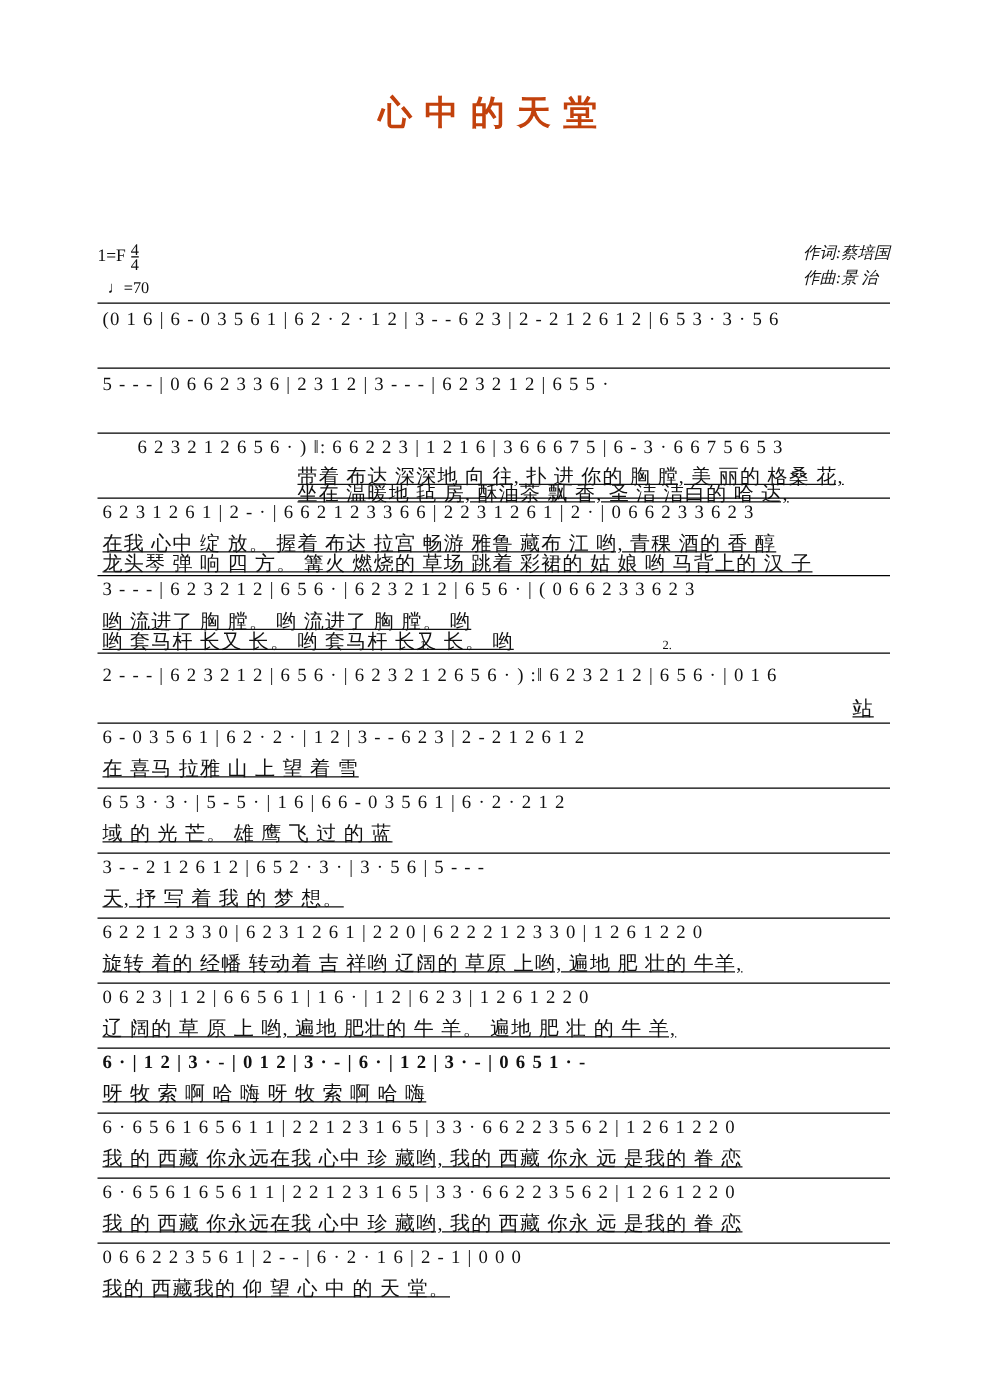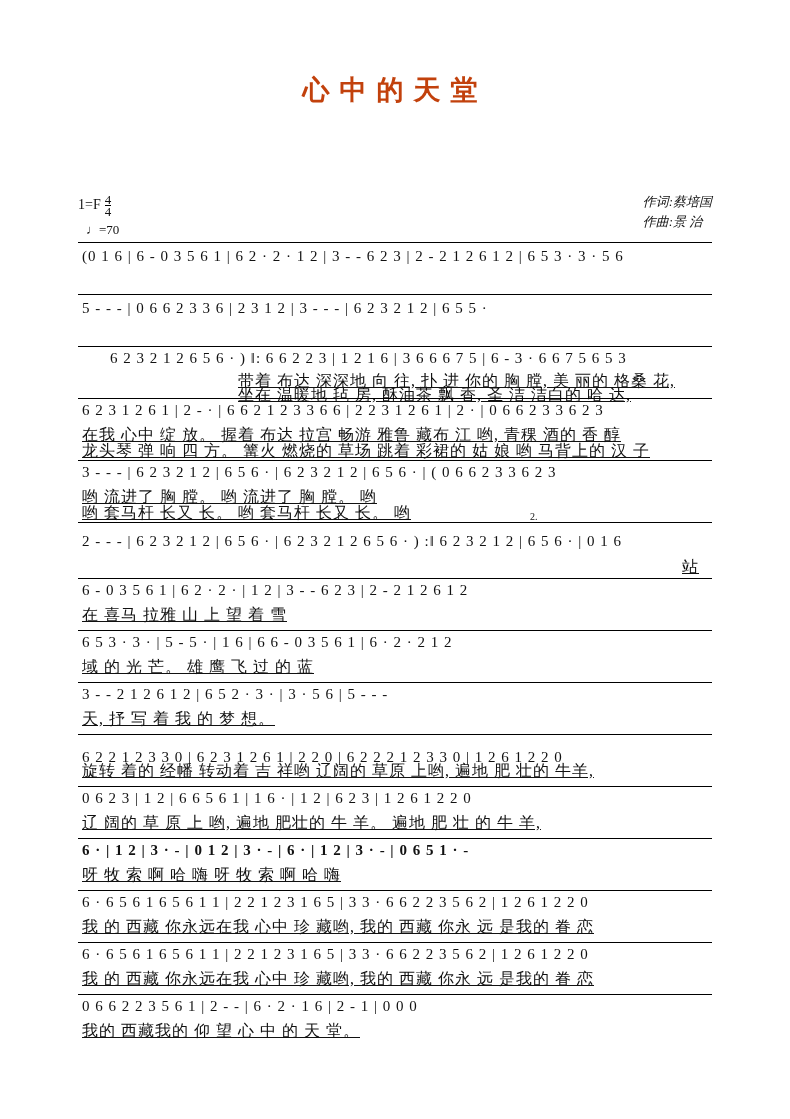--- a/index.html
+++ b/index.html
@@ -147,21 +147,21 @@
       <div class="cell note" style="left:4px;top:3px;">6 5  3 · 3 · | 5  -  5 · | 1 6 | 6 6  -  0 3 5  6 1 | 6 · 2 ·  2 1 2</div>
       <div class="cell lyr" style="left:4px;top:26px;">域 的 光 芒。 雄 鹰 飞 过 的 蓝</div>
     </div>
 
     <div class="line">
       <div class="cell note" style="left:4px;top:3px;">3  -  -  2 1 2  6 1 2 | 6 5  2 · 3 · | 3 ·  5 6 | 5  -  -  -</div>
       <div class="cell lyr" style="left:4px;top:26px;">天, 抒 写 着 我 的 梦 想。</div>
     </div>
 
     <div class="line">
-      <div class="cell note" style="left:4px;top:3px;margin-top:11px;">6 2  2 1 2  3 3  0 | 6 2 3  1 2 6 1 | 2 2  0 | 6 2 2  2 1 2  3 3  0 | 1 2 6 1  2 2  0</div>
+      <div class="cell note" style="left:4px;top:3px;">6 2  2 1 2  3 3  0 | 6 2 3  1 2 6 1 | 2 2  0 | 6 2 2  2 1 2  3 3  0 | 1 2 6 1  2 2  0</div>
       <div class="cell lyr" style="left:4px;top:26px;">旋转 着的 经幡 转动着 吉 祥哟 辽阔的 草原 上哟, 遍地 肥 壮的 牛羊,</div>
     </div>
 
     <div class="line">
       <div class="cell note" style="left:4px;top:3px;">0 6  2 3 | 1 2 | 6 6 5 6 1 | 1 6 · | 1 2 | 6 2 3 | 1 2 6 1  2 2  0</div>
       <div class="cell lyr" style="left:4px;top:26px;">辽 阔的 草 原 上 哟, 遍地 肥壮的 牛 羊。 遍地 肥 壮 的 牛 羊,</div>
     </div>
 
     <div class="line">
       <div class="cell note" style="left:4px;top:3px;font-weight:bold;">6 · | 1 2 | 3 ·  - | 0 1 2 | 3 ·  - | 6 · | 1 2 | 3 ·  - | 0 6  5  1 ·  -</div>

